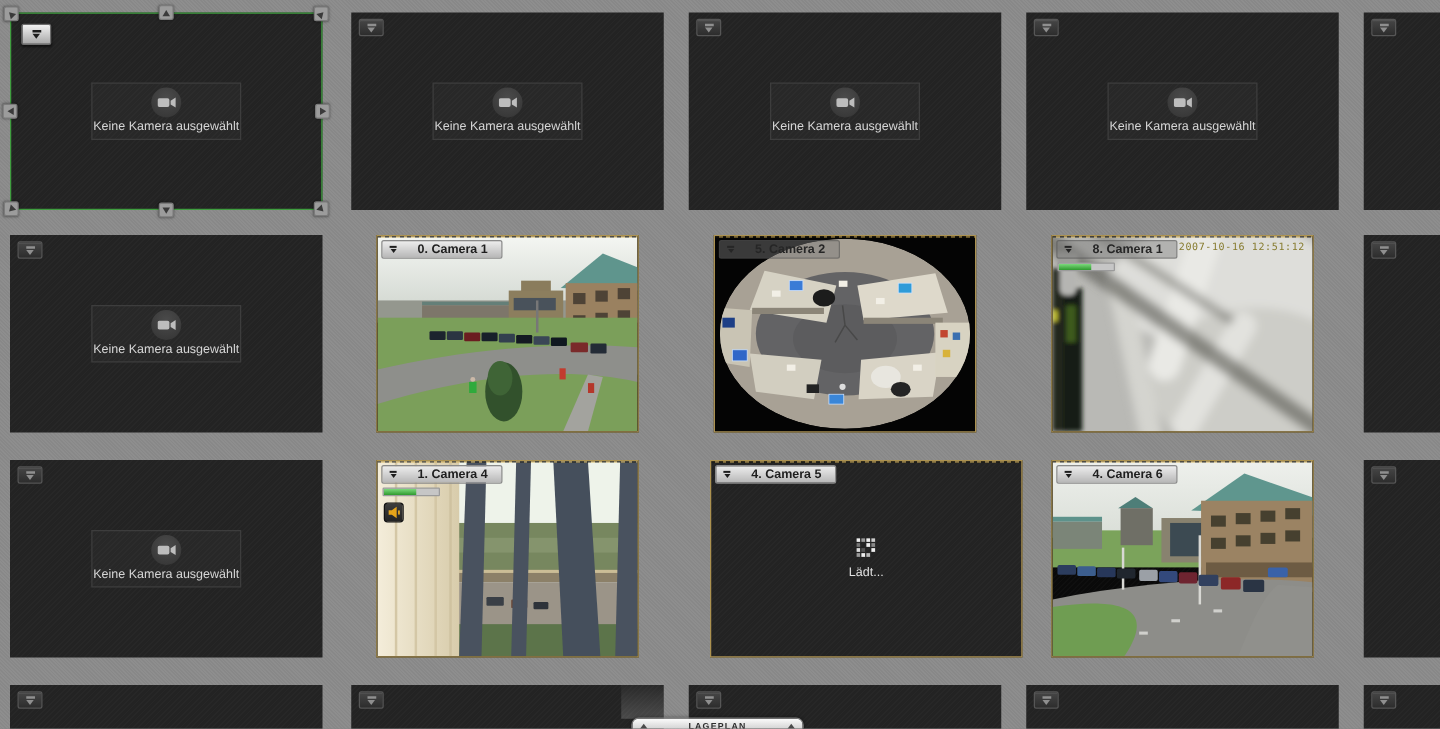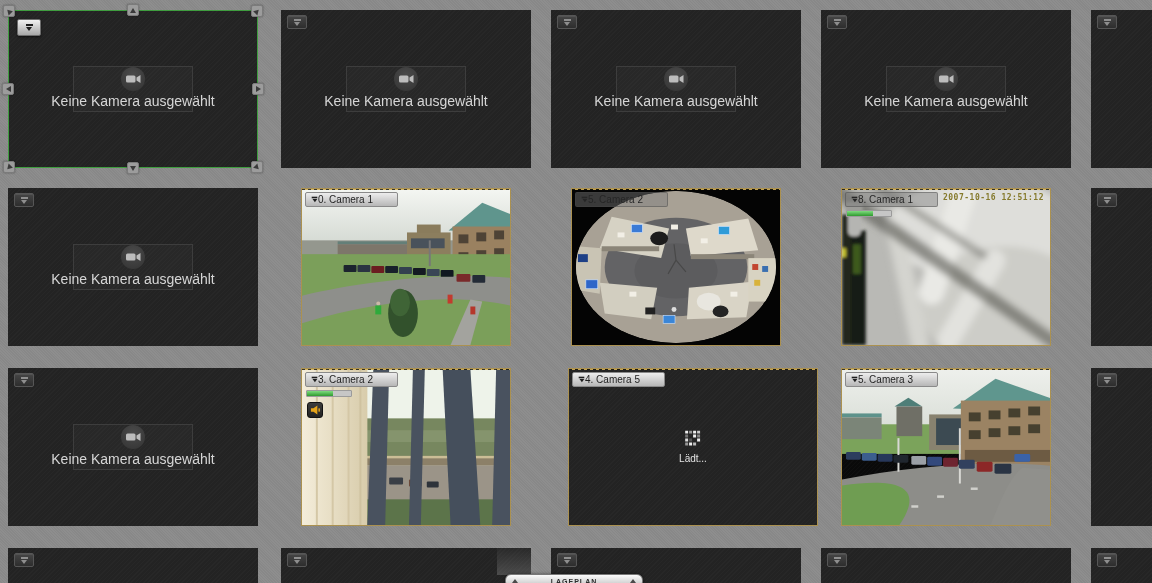--- a/index.html
+++ b/index.html
@@ -31,39 +31,39 @@
   .dd-glyph::before{content:"";width:7px;height:2px;background:currentColor;margin-bottom:1px}
   .dd-glyph::after{content:"";width:0;height:0;border:3px solid transparent;border-top:4px solid currentColor;border-bottom:0}
 
   
   .no-cam{position:absolute;left:50%;top:50%;transform:translate(-50%,-50%);width:120px;height:46px;
           border:1px solid #3d3d3d;background:rgba(255,255,255,.025);
           display:flex;flex-direction:column;align-items:center;justify-content:center}
   .cam-circle{width:24px;height:24px;border-radius:50%;flex:none;margin-top:-2px;
           background:radial-gradient(circle at 50% 35%,#4b4b4b,#333);
           display:flex;align-items:center;justify-content:center}
-  .no-cam-text{font-size:14px;color:#d6d6d6;margin-top:2px;white-space:nowrap}
+  .no-cam-text{font-size:10px;color:#d6d6d6;margin-top:2px;white-space:nowrap}
 
   
   .cam-label{position:absolute;left:3px;top:3px;height:15px;z-index:4;
-          display:flex;align-items:center;gap:0;padding:0 24px 0 5px;border-radius:2px;
+          display:flex;align-items:center;gap:16px;padding:0 11px 0 5px;border-radius:2px;
           background:linear-gradient(#ededed,#b7b7b7);border:1px solid #8a8a8a;
-          color:#1e1e1e;font-size:10px;font-weight:normal;white-space:nowrap}
+          color:#1e1e1e;font-size:10px;font-weight:bold;white-space:nowrap}
   .cam-label.translucent{background:rgba(125,125,125,.45);border-color:rgba(70,70,70,.45);color:#262626}
   .cam-label .dd-glyph{transform:scale(.8)}
 
   
   .progress{position:absolute;left:4px;top:21px;width:46px;height:7px;z-index:4;
           border:1px solid #9b9b9b;background:#c6c6c6;border-radius:1px;overflow:hidden}
   .progress-fill{height:100%;background:linear-gradient(#7fdc7f,#2f9a2f)}
   .audio-btn{position:absolute;left:5px;top:33px;width:16px;height:16px;z-index:4;border-radius:3px;
           background:linear-gradient(#3d3d3d,#232323);border:1px solid #121212;
           display:flex;align-items:center;justify-content:center}
   .timestamp{position:absolute;right:6px;top:4px;z-index:4;font-family:"DejaVu Sans Mono",monospace;
-          font-size:8px;font-weight:bold;color:#857a2c;letter-spacing:.5px}
+          font-size:8px;font-weight:normal;color:#857a2c;letter-spacing:.5px}
   .loading-box{position:absolute;left:50%;top:50%;transform:translate(-50%,-50%);
           display:flex;flex-direction:column;align-items:center;gap:6px;color:#e2e2e2;font-size:10px}
 
   
   .handle{position:absolute;width:12px;height:12px;background:#9c9c9c;border:1px solid #7b7b7b;
           border-radius:2px;z-index:5;display:flex;align-items:center;justify-content:center;
           box-shadow:0 0 2px rgba(0,0,0,.4)}
   .handle::after{content:"";width:0;height:0;border:3px solid transparent}
   .h-n{left:50%;top:-7px;transform:translateX(-50%)}
   .h-n::after{border-bottom:5px solid #3a3a3a;border-top:0}
@@ -368,21 +368,21 @@
         <rect x="46" y="0" width="2" height="158" fill="#d4c7a6"></rect>
         <rect x="58" y="0" width="2" height="158" fill="#cfc2a0"></rect>
       <polygon points="72,0 88,0 84,158 66,158" fill="#49525f"></polygon>
       <polygon points="112,0 124,0 120,158 108,158" fill="#49525f"></polygon>
       <polygon points="142,0 170,0 180,158 150,158" fill="#454f5c"></polygon>
       <polygon points="196,0 210,0 210,158 192,158" fill="#49525f"></polygon>
     </svg>
     <div class="dash-top"></div>
     <div class="cam-label">
       <span class="dd-glyph"></span>
-      <span>3. Camera 2</span>
+      <span>1. Camera 4</span>
     </div>
     <div class="progress">
       <div class="progress-fill" style="width: 58%;"></div>
     </div>
     <div class="audio-btn">
       <svg width="11" height="12" viewBox="0 0 12 12">
         <path d="M8,1 L3.8,4 H1 V8 H3.8 L8,11 Z" fill="#e6a41a"></path>
         <rect x="9.2" y="4.2" width="1.6" height="3.6" fill="#e6a41a"></rect>
       </svg>
     </div>
@@ -459,21 +459,21 @@
         <rect x="102" y="90" width="15" height="9" rx="1.5" fill="#6e2430"></rect>
           <rect x="118" y="92" width="16" height="9" rx="1.5" fill="#31405e"></rect>
         <rect x="136" y="94" width="16" height="10" rx="1.5" fill="#8c2727"></rect>
           <rect x="154" y="96" width="17" height="10" rx="1.5" fill="#2a3444"></rect>
         <rect x="174" y="86" width="16" height="8" rx="1.5" fill="#3a62a8"></rect>
       </g>
     </svg>
     <div class="dash-top"></div>
     <div class="cam-label">
       <span class="dd-glyph"></span>
-      <span>5. Camera 3</span>
+      <span>4. Camera 6</span>
     </div>
   </div>
 
   <div class="tile" style="left:1091px;top:368px">
     <div class="dd-btn">
         <span class="dd-glyph"></span>
       </div>
   </div>
 
   <div class="tile" style="left:8px;top:548px">

